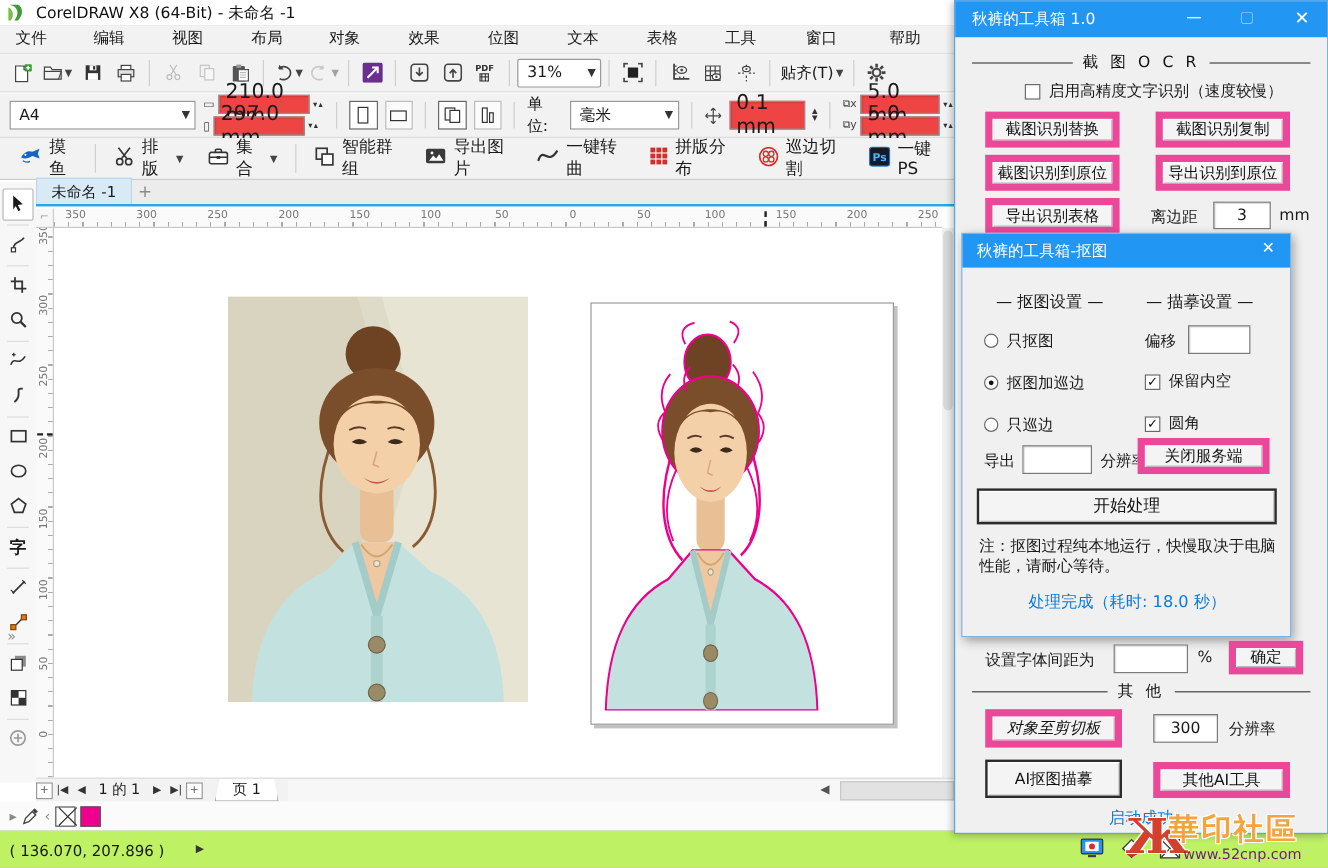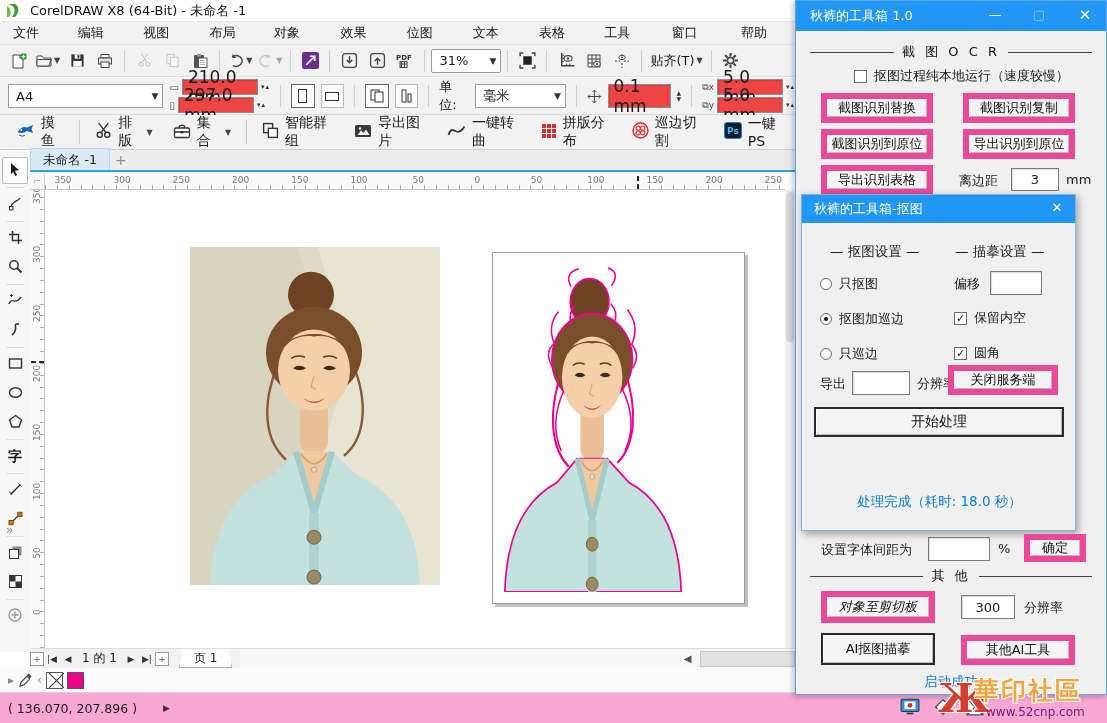--- a/index.html
+++ b/index.html
@@ -84,21 +84,21 @@
   #hleftbtn { position:absolute; right:100px; top:1px; width:15px; height:16px; text-align:center; color:#555; font-size:10px; line-height:16px; }
   #hthumb { position:absolute; right:0; top:1px; width:95px; height:16px; background:#e2e2e2; border:1px solid #c8c8c8; }
   #paletterow { position:absolute; left:0; top:668px; width:795px; height:24px; background:#fbfbfb; display:flex; align-items:center; gap:4px; padding-left:8px; }
   #paletterow .chev { color:#8a8a8a; font-size:12px; }
   .swatch { width:17px; height:17px; border:1px solid #555; }
   .swatch.none { background:#fff; position:relative; }
   .swatch.none:before, .swatch.none:after { content:""; position:absolute; left:-1px; top:7px; width:21px; height:1px; background:#333; }
   .swatch.none:before { transform:rotate(45deg); }
   .swatch.none:after { transform:rotate(-45deg); }
 
-  #statusbar { position:absolute; left:0; top:692px; width:1107px; height:31px; background:#f9a8d4; border-top:1px solid #d4d4d4; display:flex; align-items:center; font-size:12.5px; }
+  #statusbar { position:absolute; left:0; top:692px; width:1107px; height:31px; background:#bef264; border-top:1px solid #d4d4d4; display:flex; align-items:center; font-size:12.5px; }
   #coords { padding-left:8px; }
   #coordarrow { margin-left:26px; font-size:9px; color:#333; }
   #statusicons { position:absolute; left:900px; top:5px; display:flex; gap:14px; align-items:center; }
 
   
   #panel { position:absolute; left:795px; top:0; width:312px; height:695px; background:#f0f0f0; border:1px solid #58a6e8; box-shadow:-2px 2px 6px rgba(0,0,0,.25); }
   #panel-title { height:30px; background:#2196f3; color:#fff; display:flex; align-items:center; font-size:13px; padding-left:14px; }
   .winctl { position:absolute; top:0; width:34px; height:30px; color:#fff; text-align:center; line-height:28px; font-size:13px; }
   .sect { display:flex; align-items:center; gap:8px; color:#111; font-size:13px; margin:10px 14px 6px; }
   .sect .ln { flex:1; height:1px; background:#444; }
@@ -731,21 +731,21 @@
     </div>
 
     <div class="sect" style="margin-top:12px;">
         <span class="ln"></span>
         <span class="tx">截 图 O C R</span>
         <span class="ln"></span>
       </div>
 
     <div class="cbrow panel-abs" style="left:58px; top:66px;">
       <span class="cb"></span>
-      <span>抠图过程纯本地运行（速度较慢）</span>
+      <span>启用高精度文字识别（速度较慢）</span>
     </div>
 
     <div class="wbtn panel-abs" style="left:25px; top:92px; width:112px; height:30px;">截图识别替换</div>
     <div class="wbtn panel-abs" style="left:167px; top:92px; width:112px; height:30px;">截图识别复制</div>
     <div class="wbtn panel-abs" style="left:25px; top:128px; width:112px; height:30px;">截图识别到原位</div>
     <div class="wbtn panel-abs" style="left:167px; top:128px; width:112px; height:30px;">导出识别到原位</div>
     <div class="wbtn panel-abs" style="left:25px; top:164px; width:112px; height:30px;">导出识别表格</div>
     <span class="panel-abs" style="left:163px; top:171px; font-size:13px;">离边距</span>
     <div class="inp panel-abs" style="left:215px; top:167px; width:48px; height:23px;">3</div>
     <span class="panel-abs" style="left:270px; top:171px; font-size:13px;">mm</span>
@@ -782,20 +782,21 @@
         <span>圆角</span>
       </div>
 
       <span class="panel-abs" style="left:18px; top:180px; font-size:13px;">导出</span>
       <div class="inp panel-abs" style="left:50px; top:176px; width:58px; height:24px;"></div>
       <span class="panel-abs" style="left:115px; top:180px; font-size:13px;">分辨率</span>
       <div class="wbtn panel-abs" style="left:146px; top:170px; width:110px; height:30px;">关闭服务端</div>
 
       <div class="wbtn strong panel-abs" style="left:12px; top:212px; width:250px; height:30px; font-size:14px;">开始处理</div>
 
+      <div class="panel-abs" style="left:14px; top:252px; width:248px; font-size:13px; line-height:17px;">注：抠图过程纯本地运行，快慢取决于电脑性能，请耐心等待。</div>
       <div class="panel-abs blue" style="left:0; top:298px; width:275px; text-align:center; font-size:13.5px;">处理完成（耗时: 18.0 秒）</div>
     </div>
 
     <span class="panel-abs" style="left:25px; top:540px; font-size:13px;">设置字体间距为</span>
     <div class="inp panel-abs" style="left:132px; top:536px; width:62px; height:24px;"></div>
     <span class="panel-abs" style="left:202px; top:540px; font-size:13px;">%</span>
     <div class="wbtn panel-abs" style="left:228px; top:533px; width:62px; height:28px;">确定</div>
 
     <div class="sect" style="position:absolute; left:14px; right:14px; top:566px; margin:0;">
         <span class="ln"></span>

